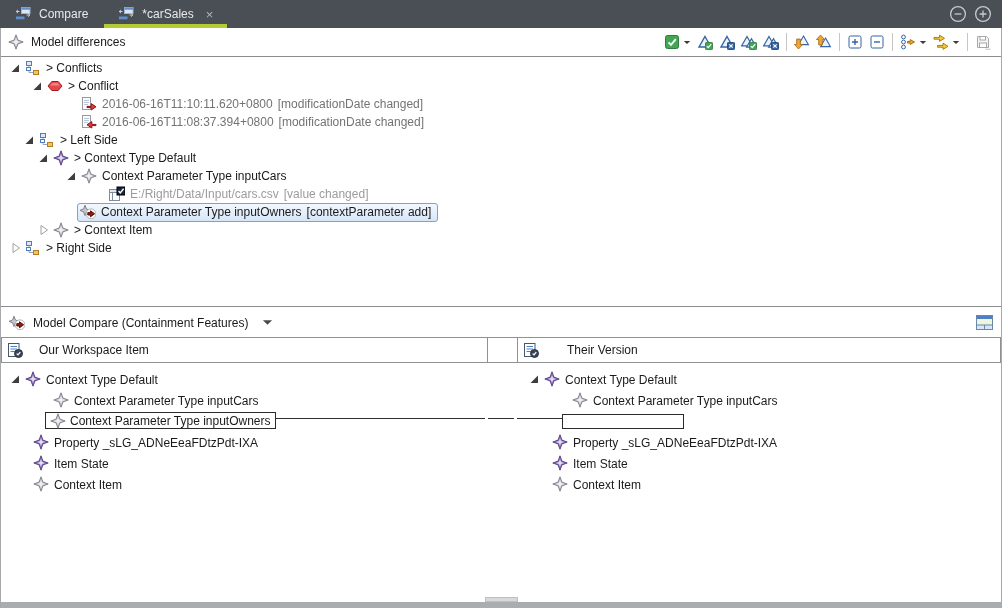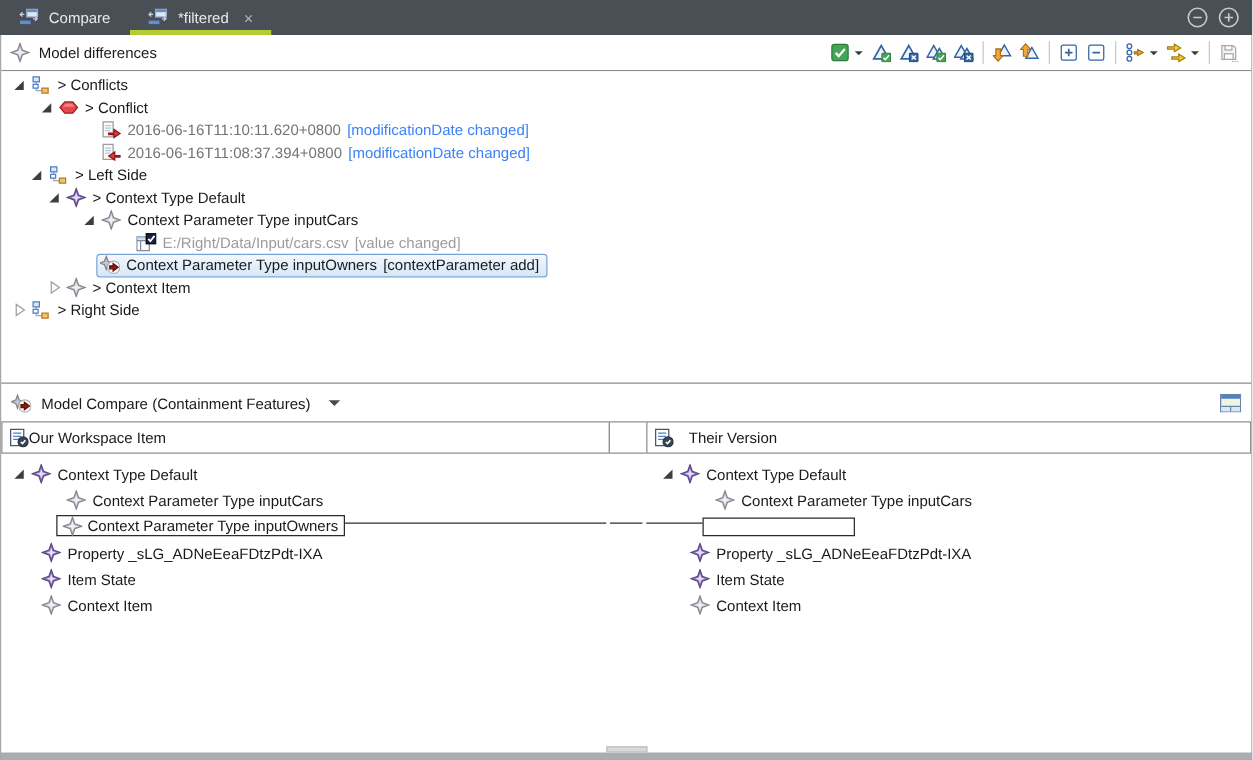--- a/index.html
+++ b/index.html
@@ -30,40 +30,40 @@
 
   
   .diff-tree{position:absolute;top:57px;left:1px;right:1px;height:250px;background:#fff;
     border-bottom:1px solid #8c8c8c;box-sizing:border-box;padding-top:2px;}
   .trow{height:18px;display:flex;align-items:center;white-space:nowrap;}
   .exp{width:18px;height:16px;display:flex;align-items:center;justify-content:center;flex:none;}
   .ticon{width:16px;height:16px;margin-right:5px;flex:none;}
   .tlabel{white-space:pre;}
   .tannot{margin-left:5px;}
   .trow.conflict .tlabel{color:#737373;}
-  .trow.conflict .tannot{color:#3b82f6;}
+  .trow.conflict .tannot{color:#737373;}
   .trow.muted .tlabel,.trow.muted .tannot{color:#9c9c9c;}
   .sel-wrap{display:flex;align-items:center;height:17px;padding:0 6px 0 2px;
     border:1px solid #79a3d6;border-radius:3px;background:linear-gradient(#f3f8fe,#d6e6f8);}
 
   
   .compare-header{position:absolute;top:308px;left:1px;right:1px;height:29px;background:#fff;
     display:flex;align-items:center;padding:0 8px;box-sizing:border-box;}
   .ch-title{margin-left:8px;}
   .ch-caret{width:11px;height:7px;margin-left:14px;display:block;}
   .ch-right{margin-left:auto;width:17px;height:15px;}
 
   .col-headers{position:absolute;top:337px;left:1px;right:1px;height:26px;display:flex;z-index:2;}
   .col-cell{border:1px solid #919191;background:#fff;display:flex;align-items:center;
     padding:0 5px;box-sizing:border-box;}
   .col-cell+.col-cell{margin-left:-1px;}
   .col-cell.left{width:487px;}
   .col-cell.gap{width:31px;}
   .col-cell.right{flex:1;gap:12px;}
-  .col-label{margin-left:0;}
+  .col-label{margin-left:16px;}
 
   .compare-body{position:absolute;top:363px;left:1px;right:1px;bottom:6px;background:#fff;overflow:hidden;}
   .connector{position:absolute;top:55px;height:1px;background:#2e2e2e;z-index:1;}
   .pane{position:absolute;top:0;bottom:0;padding-top:3px;box-sizing:border-box;z-index:2;}
   .pane.left{left:0;width:486px;}
   .pane.right{left:515px;right:0;}
   .crow{height:21px;display:flex;align-items:flex-end;white-space:nowrap;}
   .cbox{display:inline-flex;align-items:center;height:17px;padding:0 4px;
     border:1px solid #2b2b2b;background:#fff;box-sizing:border-box;}
   .cbox .ticon{margin-right:4px;}
@@ -215,21 +215,21 @@
     <div class="tab">
       <svg class="i16">
           <use href="#s-cmptab"></use>
         </svg>
       <span>Compare</span>
     </div>
     <div class="tab active">
       <svg class="i16">
           <use href="#s-cmptab"></use>
         </svg>
-      <span>*filtered</span>
+      <span>*carSales</span>
       <span class="close">×</span>
       <div class="underline"></div>
     </div>
     <div class="win-controls">
       <svg class="win-btn">
           <use href="#s-win-min"></use>
         </svg>
       <svg class="win-btn">
           <use href="#s-win-max"></use>
         </svg>

